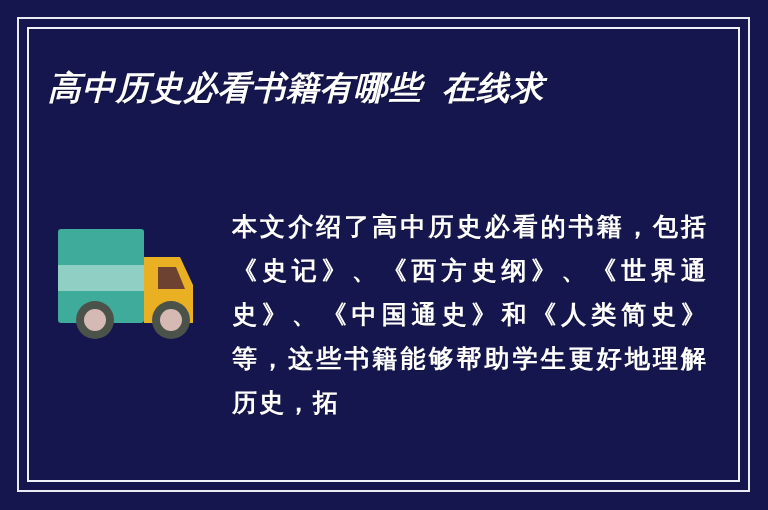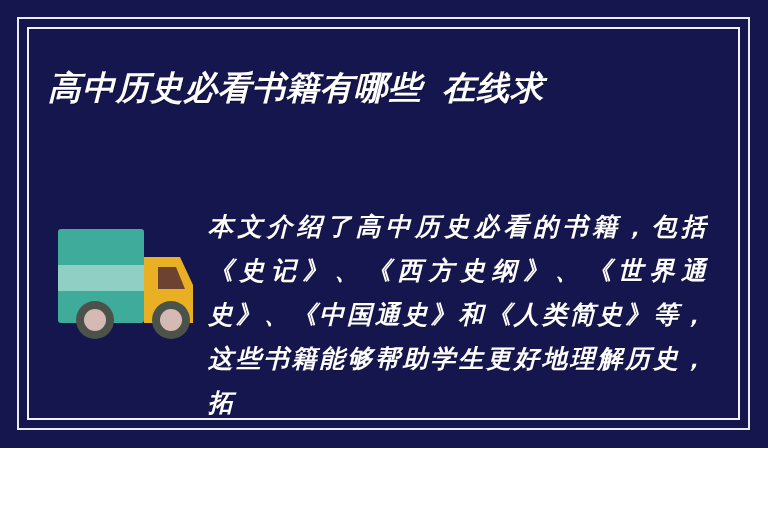--- a/index.html
+++ b/index.html
@@ -9,21 +9,21 @@
   body {
     width: 768px;
     height: 510px;
     overflow: hidden;
     font-family: "Liberation Sans", "DejaVu Sans", sans-serif;
   }
 
   #poster {
     position: relative;
     width: 768px;
-    height: 448px;
+    height: 510px;
     background: #16164e;
     overflow: hidden;
   }
 
   
   .frame-outer {
     position: absolute;
     left: 17px;
     top: 17px;
     right: 18px;
@@ -77,24 +77,24 @@
     position: relative;
     width: 160px;
     height: 130px;
     flex: 0 0 160px;
     margin-top: 18px;
   }
   .truck-wrap svg { display: block; }
 
   .paragraph {
     flex: 1 1 auto;
+    margin-left: 24px;
     color: #ffffff;
     font-family: "Liberation Serif", "DejaVu Serif", serif;
     font-size: 25px;
-    font-style: italic;
     font-weight: 600;
     line-height: 44px;
     letter-spacing: 2px;
     text-align: justify;
     text-justify: inter-character;
     width: 416px;
     max-height: 230px;
     overflow: hidden;
     text-shadow: 0.5px 0.5px 0 rgba(0,0,0,0.2);
   }

